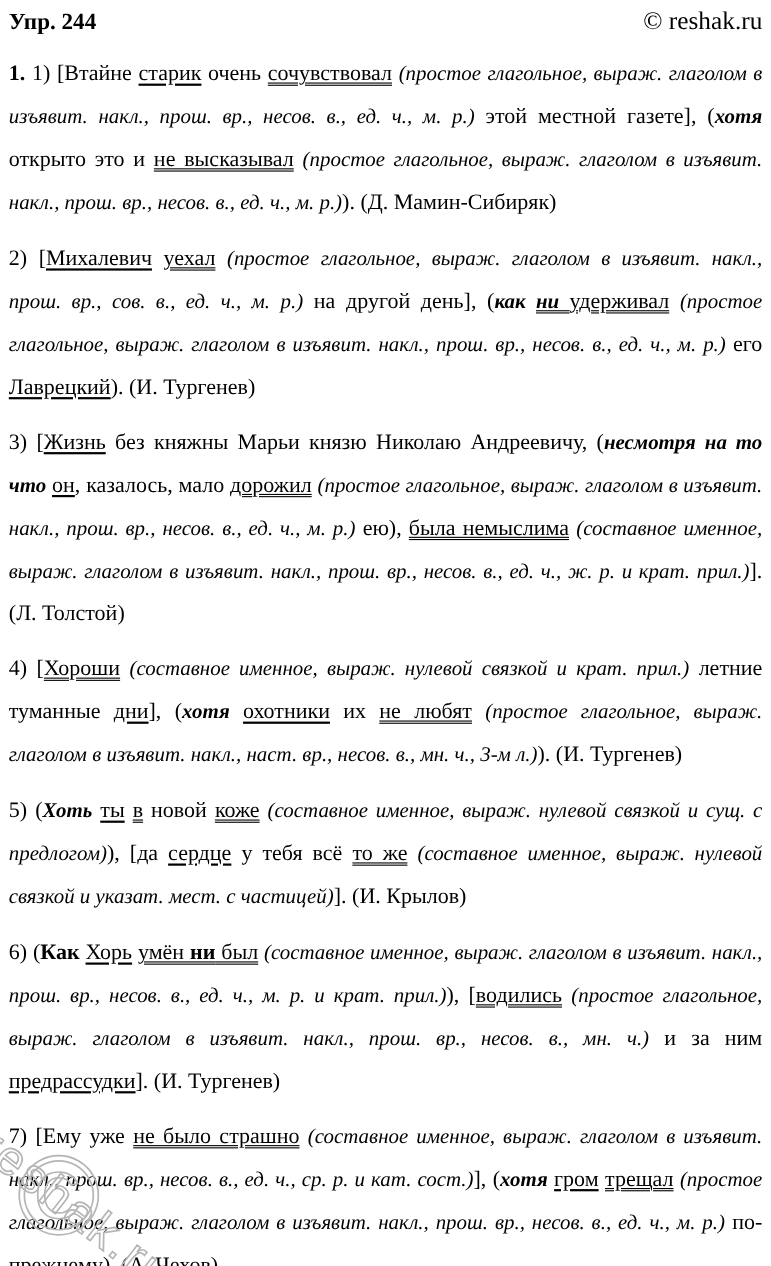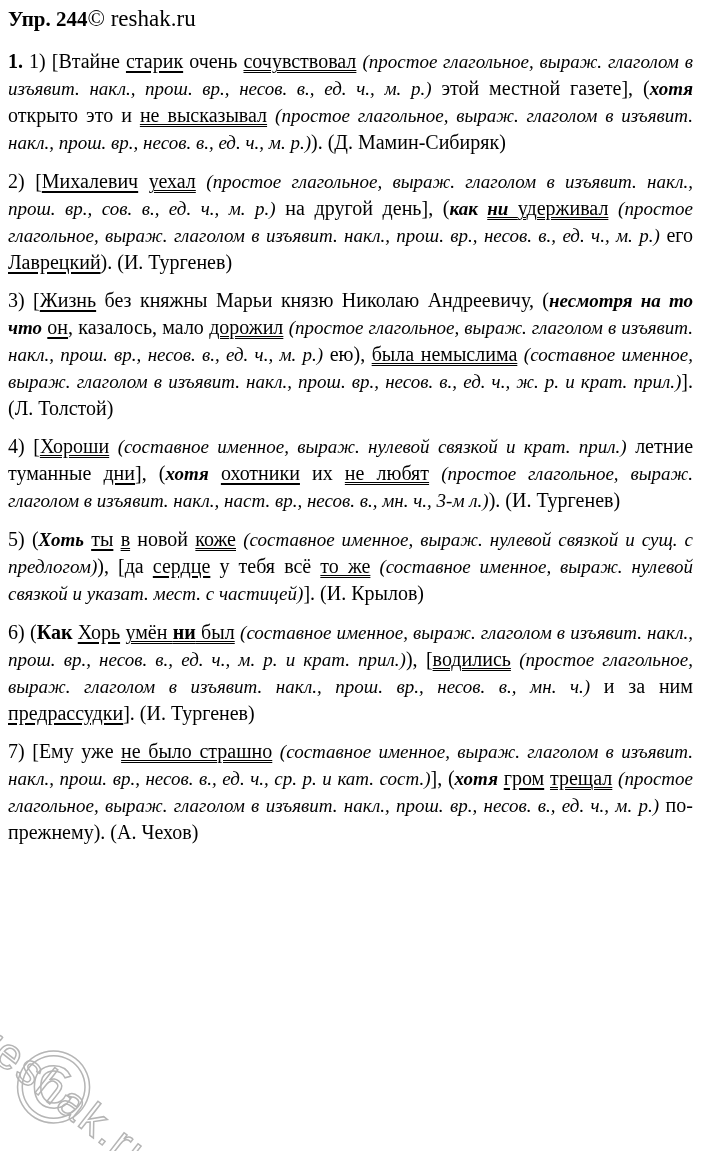--- a/index.html
+++ b/index.html
@@ -16,33 +16,34 @@
     font-size: 20px;
     color: #000;
   }
   .page {
     position: relative;
     z-index: 1;
     padding: 6px 8px 0 8px;
   }
   .header {
     display: flex;
+    justify-content: space-between;
     align-items: baseline;
     margin-bottom: 16px;
   }
   .title {
     font-weight: bold;
     font-size: 21px;
   }
   .copyright {
     font-size: 23px;
   }
   .para {
     margin: 0 0 12px 0;
-    line-height: 26px;
+    line-height: 38px;
     text-align: justify;
   }
   .para:last-child { margin-bottom: 0; }
   .b  { font-weight: bold; }
   .i  { font-style: italic; font-size: 0.95em; }
   .u  {
     text-decoration-line: underline;
     text-decoration-style: solid;
     text-decoration-thickness: 1.5px;
     text-underline-offset: 3px;

